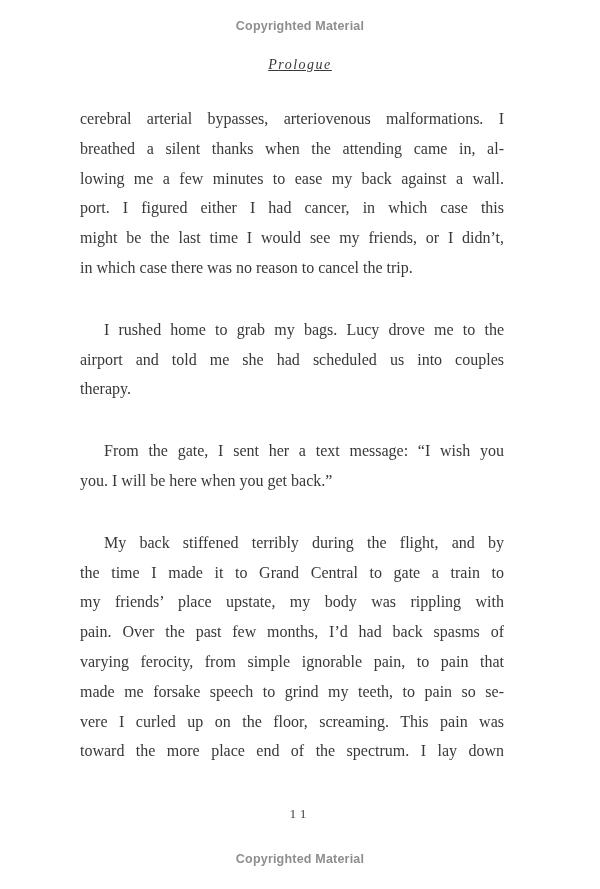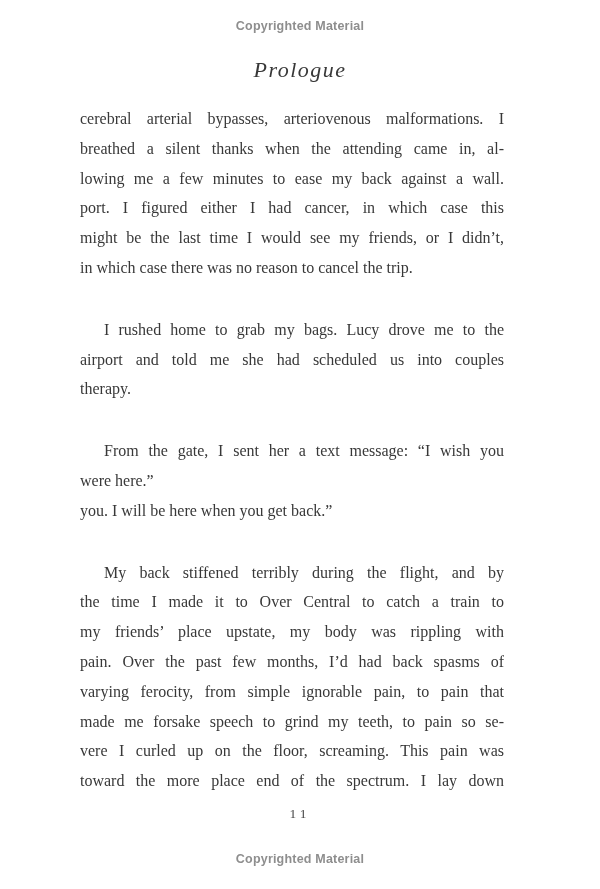--- a/index.html
+++ b/index.html
@@ -27,23 +27,24 @@
   }
   .copyright.top { top: 19px; }
   .copyright.bottom { top: 852px; }
   .chapter-title {
     position: absolute;
     top: 57px;
     left: 0;
     width: 100%;
     text-align: center;
     font-style: italic;
-    font-size: 22px;
+    font-size: 14px;
     letter-spacing: 1.5px;
     color: var(--text, #383838);
+    text-decoration: underline;
   }
   .body-text {
     position: absolute;
     top: 104px;
     left: 80px;
     width: 424px;
     font-size: 16px;
     line-height: 29.8px;
     color: var(--text, #383838);
   }
@@ -82,24 +83,23 @@
     <div class="line just">cerebral arterial bypasses, arteriovenous malformations. I</div>
     <div class="line just">breathed a silent thanks when the attending came in, al-</div>
     <div class="line just">lowing me a few minutes to ease my back against a wall.</div>
     <div class="line just">port. I figured either I had cancer, in which case this</div>
     <div class="line just">might be the last time I would see my friends, or I didn’t,</div>
     <div class="line">in which case there was no reason to cancel the trip.</div>
     <div class="line just indent">I rushed home to grab my bags. Lucy drove me to the</div>
     <div class="line just">airport and told me she had scheduled us into couples</div>
     <div class="line">therapy.</div>
     <div class="line just indent">From the gate, I sent her a text message: “I wish you</div>
-    <div class="line">were here.”</div>
     <div class="line">you. I will be here when you get back.”</div>
     <div class="line just indent">My back stiffened terribly during the flight, and by</div>
-    <div class="line just">the time I made it to Over Central to catch a train to</div>
+    <div class="line just">the time I made it to Grand Central to gate a train to</div>
     <div class="line just">my friends’ place upstate, my body was rippling with</div>
     <div class="line just">pain. Over the past few months, I’d had back spasms of</div>
     <div class="line just">varying ferocity, from simple ignorable pain, to pain that</div>
     <div class="line just">made me forsake speech to grind my teeth, to pain so se-</div>
     <div class="line just">vere I curled up on the floor, screaming. This pain was</div>
     <div class="line just">toward the more place end of the spectrum. I lay down</div>
   </div>
 
 <div class="page-number">11</div>
 

